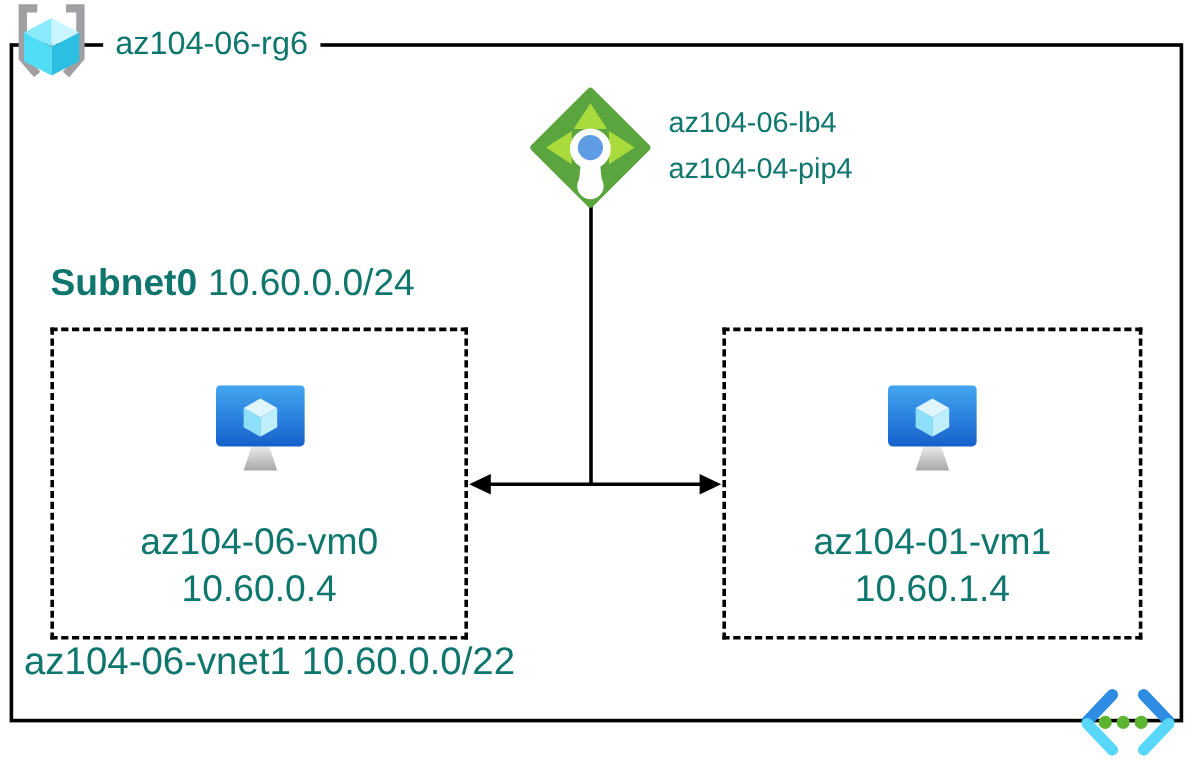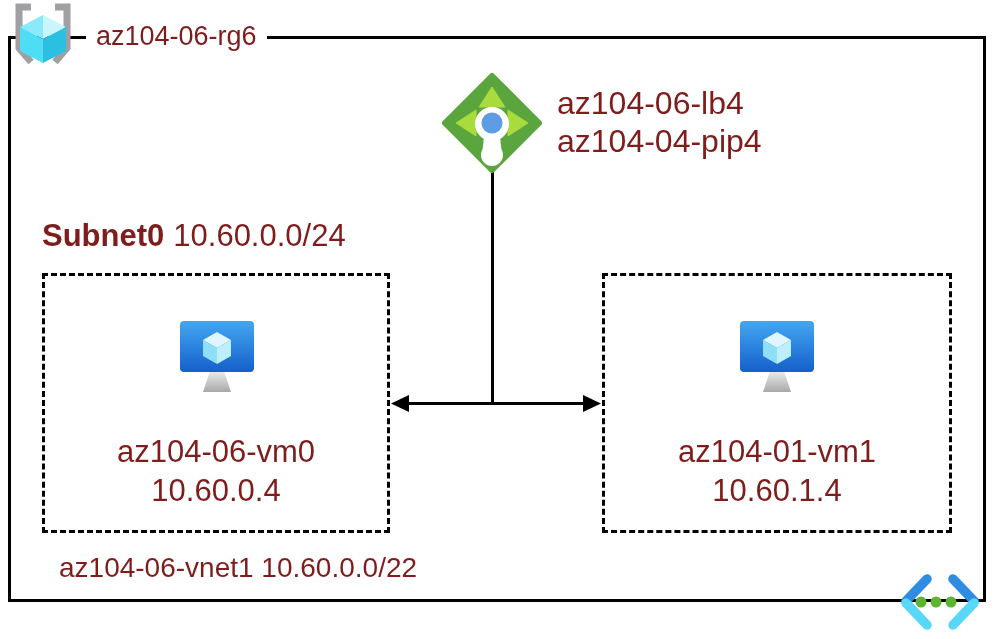--- a/index.html
+++ b/index.html
@@ -1,46 +1,46 @@
 <!DOCTYPE html>
 <html><head>
 <meta charset="utf-8">
 <style>
   html,body{margin:0;padding:0;background:#fff;}
   .canvas{
     position:relative;width:994px;height:639px;background:#ffffff;
-    font-family:"Liberation Sans",sans-serif;color:#7f1d1d;overflow:hidden;
+    font-family:"Liberation Sans",sans-serif;color:#0f766e;overflow:hidden;
   }
   .abs{position:absolute;}
   .outer-box{
     left:8px;top:36px;width:978px;height:566px;
     border:3px solid #000;box-sizing:border-box;z-index:1;
   }
   .connectors{left:0;top:0;width:994px;height:639px;z-index:2;}
   .icon{z-index:3;}
   .rg-icon{left:6px;top:2px;width:74px;height:66px;}
   .rg-label{
     left:86px;top:17px;font-size:27px;line-height:38px;
     background:#fff;padding:0 10px;z-index:3;white-space:nowrap;
   }
   .lb-icon{left:440px;top:71px;width:104px;height:104px;}
-  .lb-label{left:557px;top:84px;font-size:32px;line-height:38px;z-index:3;white-space:nowrap;}
+  .lb-label{left:557px;top:84px;font-size:24px;line-height:38px;z-index:3;white-space:nowrap;}
   .subnet-box{border:3px dashed #000;box-sizing:border-box;z-index:1;}
   .subnet0-box{left:42px;top:273px;width:348px;height:260px;}
   .subnet1-box{left:602px;top:273px;width:350px;height:260px;}
   .subnet-label{top:215px;font-size:31px;line-height:42px;z-index:3;white-space:nowrap;}
   .subnet0-label{left:42px;width:348px;}
   .subnet1-label{left:602px;width:350px;}
   .subnet-name{font-weight:700;margin-right:9px;}
   .vm-icon0{left:180px;top:321px;width:74px;height:76px;}
   .vm-icon1{left:740px;top:321px;width:74px;height:76px;}
   .vm-label{top:432px;font-size:31px;line-height:39px;text-align:center;z-index:3;}
   .vm-label0{left:42px;width:348px;text-align:center;}
   .vm-label1{left:602px;width:350px;}
-  .vnet-label{left:20px;top:551px;font-size:28px;line-height:34px;z-index:3;white-space:nowrap;margin-left:39px;}
+  .vnet-label{left:20px;top:534px;font-size:32px;line-height:34px;z-index:3;white-space:nowrap;}
   .vnet-icon{left:898px;top:573px;width:84px;height:58px;}
 </style>
 </head>
 <body>
 
 <div class="canvas">
 
   <div class="abs outer-box"></div>
 
   <svg class="abs connectors" viewBox="0 0 994 639" xmlns="http://www.w3.org/2000/svg">

